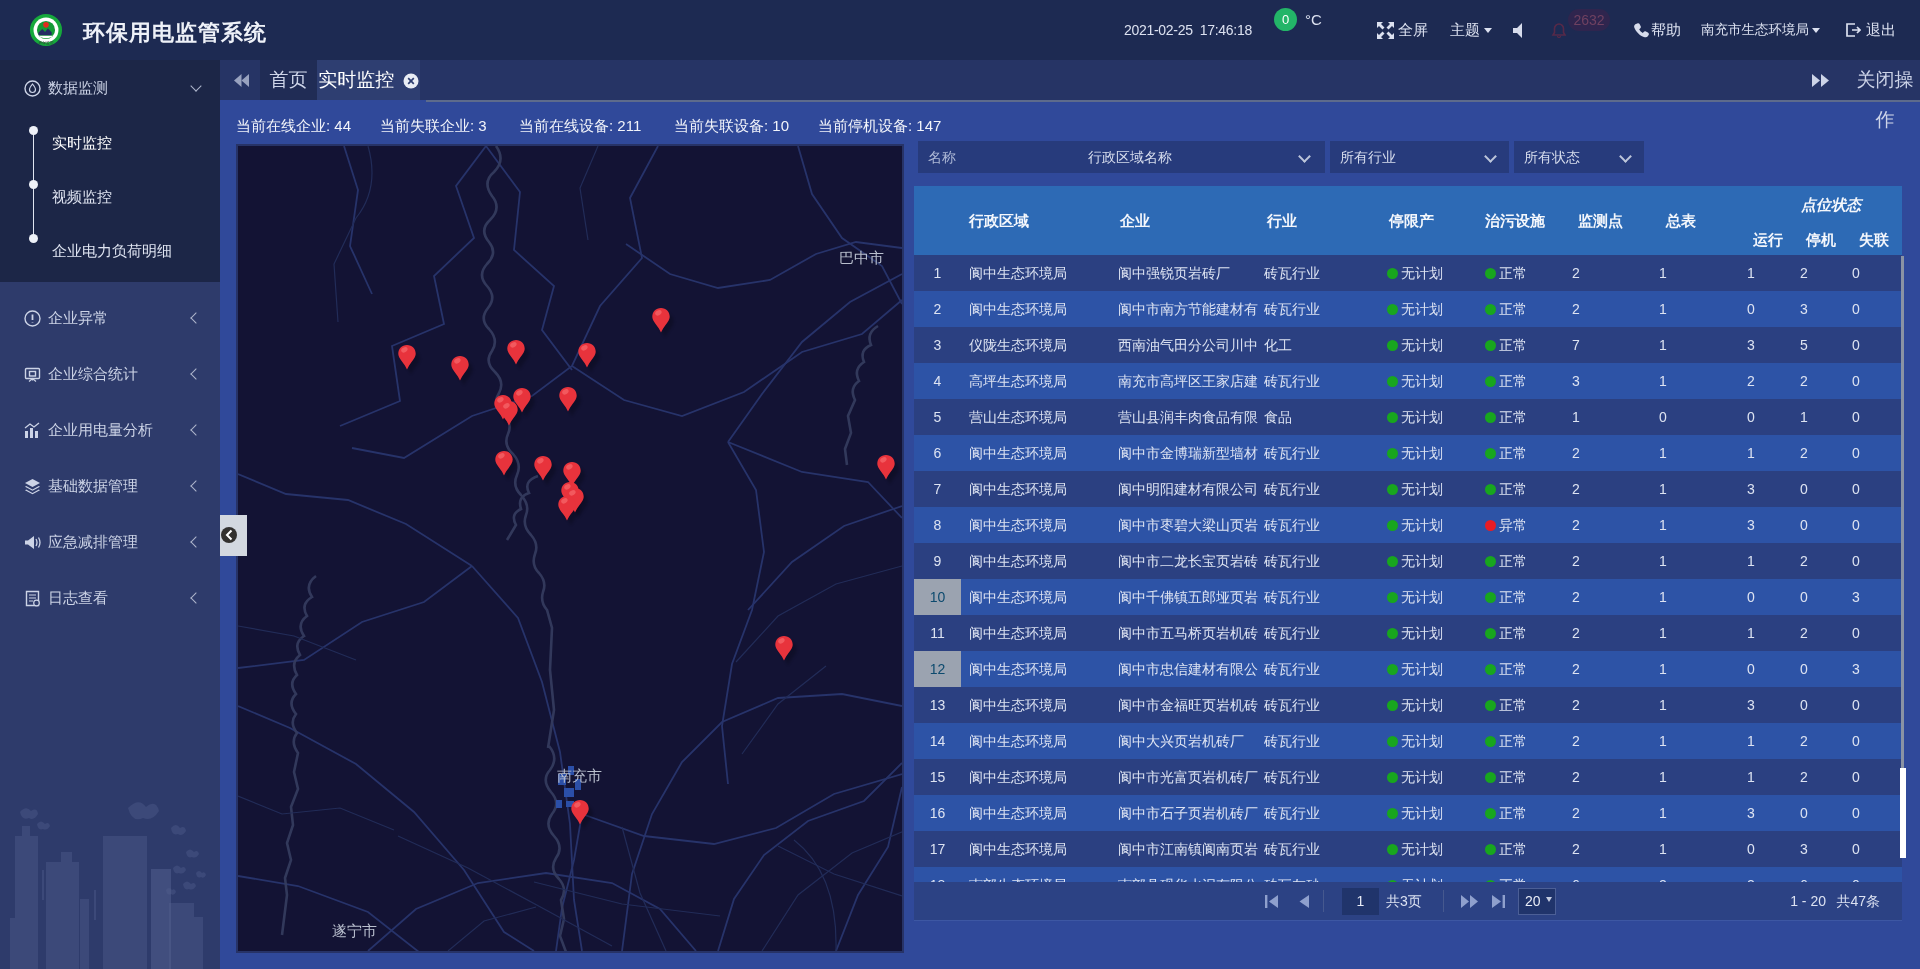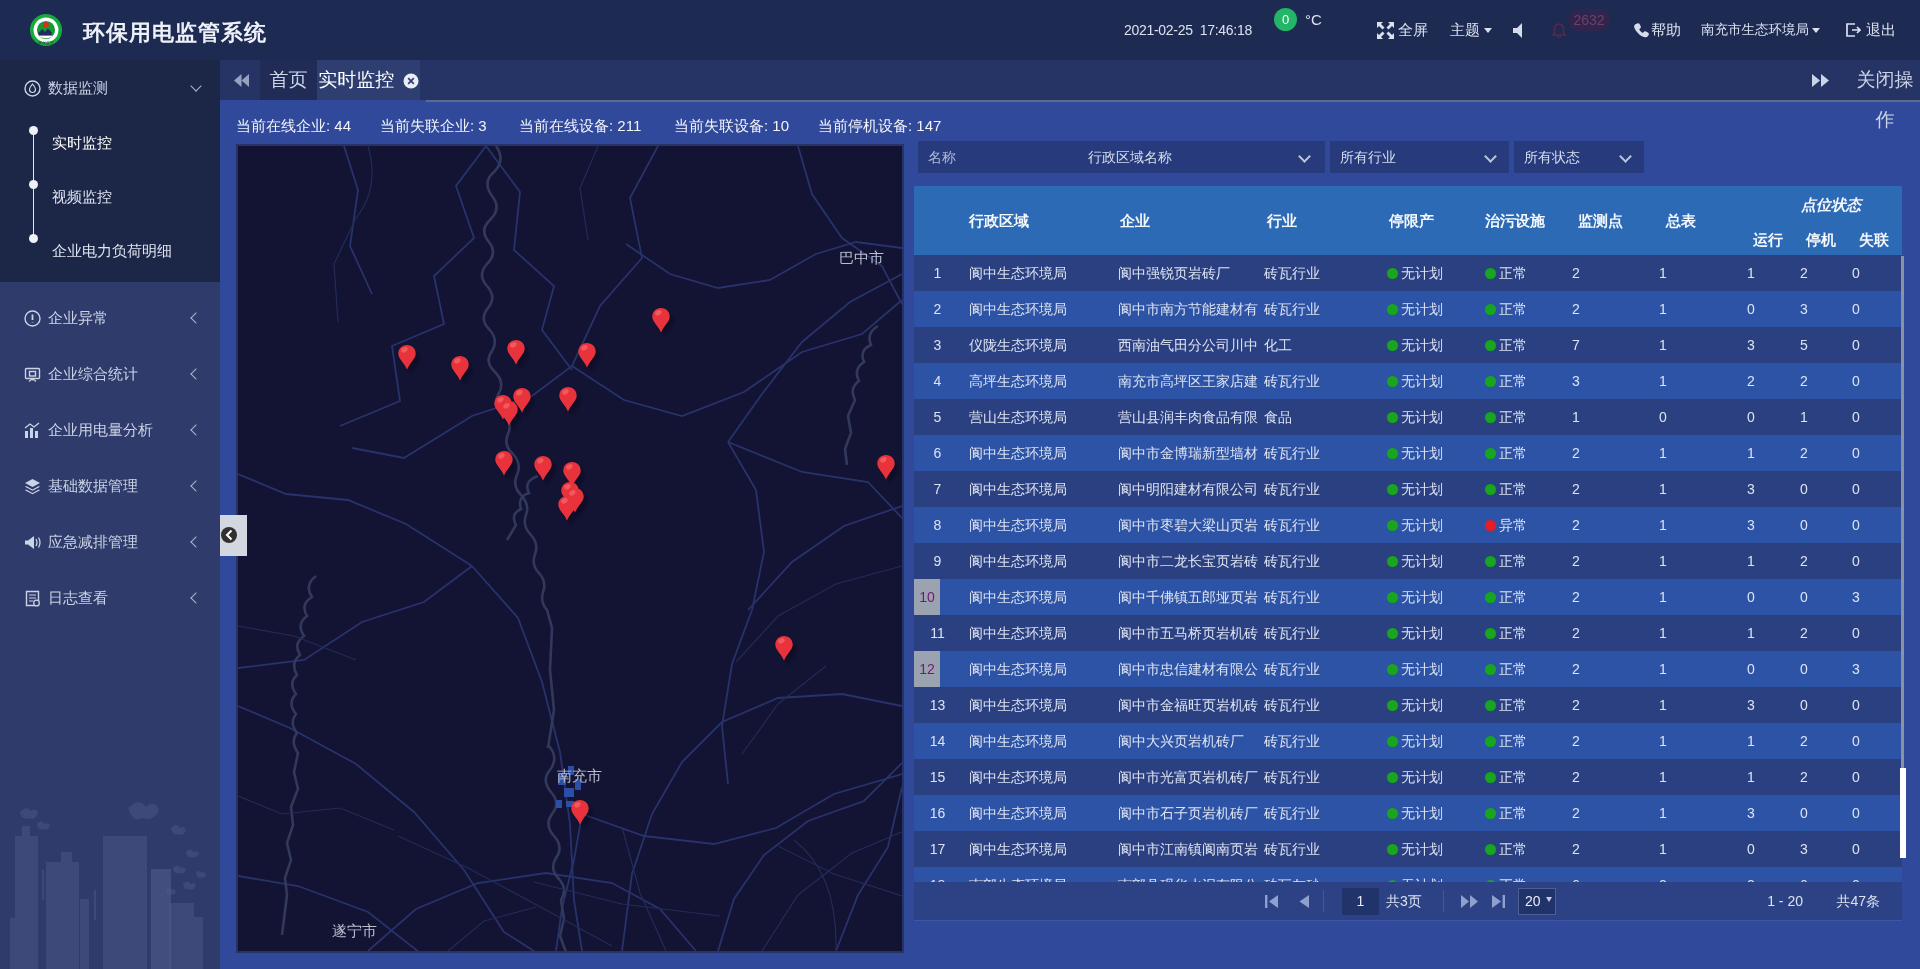--- a/index.html
+++ b/index.html
@@ -26,21 +26,21 @@
 .fbox{position:absolute;top:141px;height:32px;background:#273b7c;color:#d7dded;font-size:14px;line-height:32px;z-index:5}
 .fbox .ph{padding-left:10px}
 .fchev{position:absolute;top:11px;width:9px;height:9px;border-left:2px solid #bcc5da;border-bottom:2px solid #bcc5da;transform:rotate(-45deg)}
 #thead{position:absolute;left:914px;top:186px;width:988px;height:69px;background:#2d6ab5;color:#f4f7fc;font-weight:bold;font-size:15px;z-index:4}
 .hl{position:absolute;white-space:nowrap}
 .row{position:absolute;left:914px;width:988px;height:36px;color:#dde3f2;font-size:14px;line-height:36px;z-index:3}
 .rd{background:#2b4081}
 .rl{background:#2d53a6}
 .row span{position:absolute;white-space:nowrap}
 .num{left:0;width:47px;text-align:center}
-.numg{left:0;width:26px;text-align:center;background:#9ba3b0;color:#701a75;height:36px}
+.numg{left:0;width:47px;text-align:center;background:#9ba3b0;color:#0c4a6e;height:36px}
 .c1{left:969px}.c2{left:1118px}.c3{left:1264px}.c4{left:1387px}.c5{left:1485px}
 .row .c1{left:55px}.row .c2{left:204px;width:142px;overflow:hidden;height:36px}.row .c3{left:350px}.row .c4{left:473px}.row .c5{left:571px}
 .cn{transform:translateX(-50%);margin-left:-914px}
 .dot{display:inline-block;width:11px;height:11px;border-radius:50%;margin-right:3px;vertical-align:-1px}
 .dotg{background:#18a61e}
 .dotr{background:#e81c24}
 #rowclip{position:absolute;left:914px;top:255px;width:988px;height:627px;overflow:hidden;z-index:3}
 #rowclip .row{left:0}
 #pagebar{position:absolute;left:914px;top:882px;width:988px;height:39px;background:#2c4284;z-index:6;border-bottom:1px solid #3d57a3;color:#dce2f2;font-size:14px}
 .pic{fill:#8fa0cd}
@@ -607,16 +607,16 @@
 <div style="position:absolute;left:428px;top:6px;width:37px;height:27px;background:#20346b;text-align:center;line-height:27px;color:#e8ecf6">1</div>
 <div style="position:absolute;left:472px;top:11px">共3页</div>
 <div style="position:absolute;left:529px;top:8px;width:1px;height:22px;background:#46598f"></div>
 <svg width="18" height="13" style="position:absolute;left:547px;top:13px">
       <path d="M0,0 l8,6.5 -8,6.5z M9,0 l8,6.5 -8,6.5z" fill="#8fa0cd"></path>
     </svg>
 <svg width="15" height="13" style="position:absolute;left:578px;top:13px">
       <path d="M0,0 l9,6.5 -9,6.5z M10.6,0 h2.4 v13 h-2.4z" fill="#8fa0cd"></path>
     </svg>
 <div style="position:absolute;left:604px;top:6px;width:38px;height:27px;background:#20346b;border:1px solid #4c5f96;color:#e8ecf6;line-height:25px;padding-left:6px">20 <span style="display:inline-block;border:3.5px solid transparent;border-top:5px solid #c6cde0;vertical-align:1px;margin-left:2px"></span></div>
-<div style="position:absolute;right:99px;top:11px">1 - 20</div>
+<div style="position:absolute;right:76px;top:11px">1 - 20</div>
 <div style="position:absolute;right:22px;top:11px">共47条</div>
 </div>
 <div id="scrolltrack"></div>
 <div id="scrollthumb"></div>
 </body></html>

